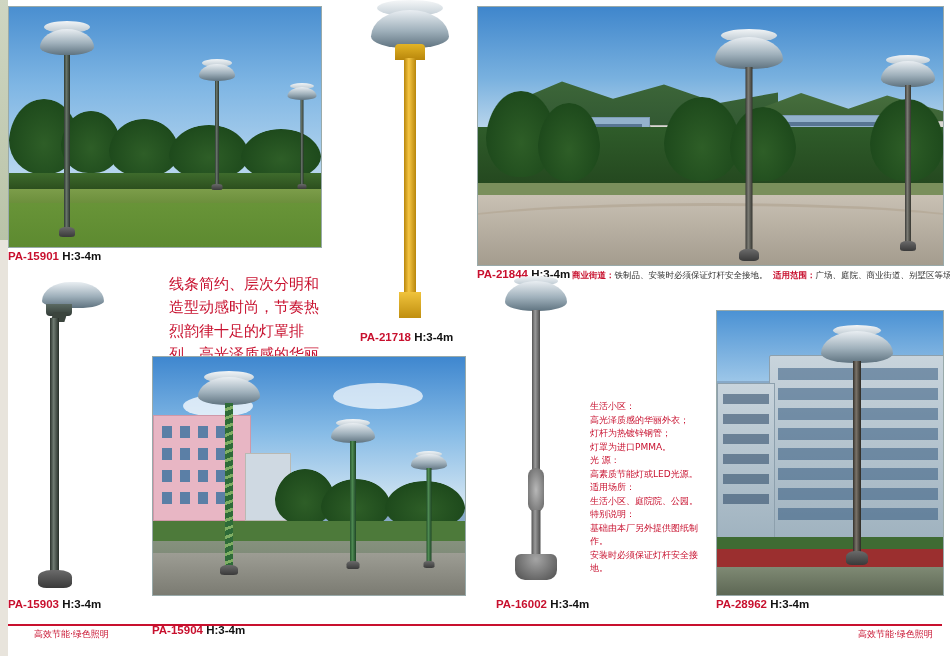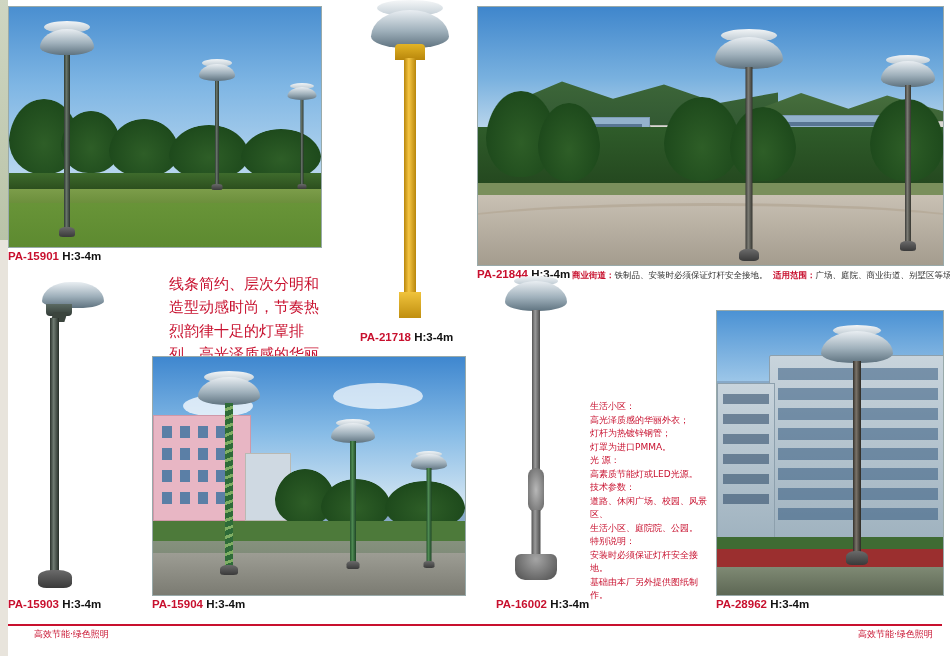--- a/index.html
+++ b/index.html
@@ -347,21 +347,21 @@
       <div class="pole" style="top:22px;  width:6px;  height:124px; background:linear-gradient(90deg,#27552f,#4e8a52 40%,#1f4527);"></div>
       <div class="base" style="top:142px; width:13px; height:8px;"></div>
     </div>
     <div class="lamp" style="left:252px; top:94px; width:48px; height:118px;">
       <div class="cap" style="top:0px;   width:26px; height:6px;"></div>
       <div class="head" style="top:3px;   width:36px; height:16px;"></div>
       <div class="pole" style="top:17px;  width:5px;  height:96px; background:linear-gradient(90deg,#27552f,#4e8a52 40%,#1f4527);"></div>
       <div class="base" style="top:110px; width:11px; height:7px;"></div>
     </div>
   </div>
-  <div class="caption" style="left:152px; top:598px;">
+  <div class="caption" style="left:152px; top:624px;">
     <span>PA-15904</span>
     <span class="hh">H:3-4m</span>
   </div>
 
   <div style="position:absolute; left:496px; top:276px; width:80px; height:320px;">
     <div class="lamp" style="left:0; top:0; width:80px; height:320px;">
       <div class="cap" style="top:0px;   width:44px; height:10px;"></div>
       <div class="head" style="top:5px;   width:62px; height:30px;"></div>
       <div class="pole grey" style="top:34px; width:8px; height:160px;"></div>
       <div style="position:absolute; left:50%; transform:translateX(-50%); top:192px; width:16px; height:44px; background:radial-gradient(ellipse at 50% 50%, #b8b8b8, #636363); border-radius:8px;"></div>
@@ -374,26 +374,25 @@
     <span class="hh">H:3-4m</span>
   </div>
 
   <div class="spec-note" style="left:590px; top:400px; width:120px;">
     <div>生活小区：</div>
     <div>高光泽质感的华丽外衣；</div>
     <div>灯杆为热镀锌钢管；</div>
     <div>灯罩为进口PMMA。</div>
     <div>光    源：</div>
     <div>高素质节能灯或LED光源。</div>
-    <div>技术参数：</div>
-    <div>道路、休闲广场、校园、风景区、</div>
+    <div>适用场所：</div>
     <div>生活小区、庭院院、公园。</div>
     <div>特别说明：</div>
+    <div>基础由本厂另外提供图纸制作。</div>
     <div>安装时必须保证灯杆安全接地。</div>
-    <div>基础由本厂另外提供图纸制作。</div>
   </div>
 
   <div class="photo" style="left:716px; top:310px; width:226px; height:284px;">
     <div class="sky" style="height:70px; background:linear-gradient(#4b92d4,#9cc6e8);"></div>
 
     <div class="bldg glass" style="left:52px; top:44px; width:176px; height:186px; border-radius:2px;">
       <div class="win" style="left:8px;  top:12px; width:160px; height:12px; background:rgba(40,80,120,.5);"></div>
       <div class="win" style="left:8px;  top:32px; width:160px; height:12px; background:rgba(40,80,120,.5);"></div>
       <div class="win" style="left:8px;  top:52px; width:160px; height:12px; background:rgba(40,80,120,.5);"></div>
       <div class="win" style="left:8px;  top:72px; width:160px; height:12px; background:rgba(40,80,120,.5);"></div>

